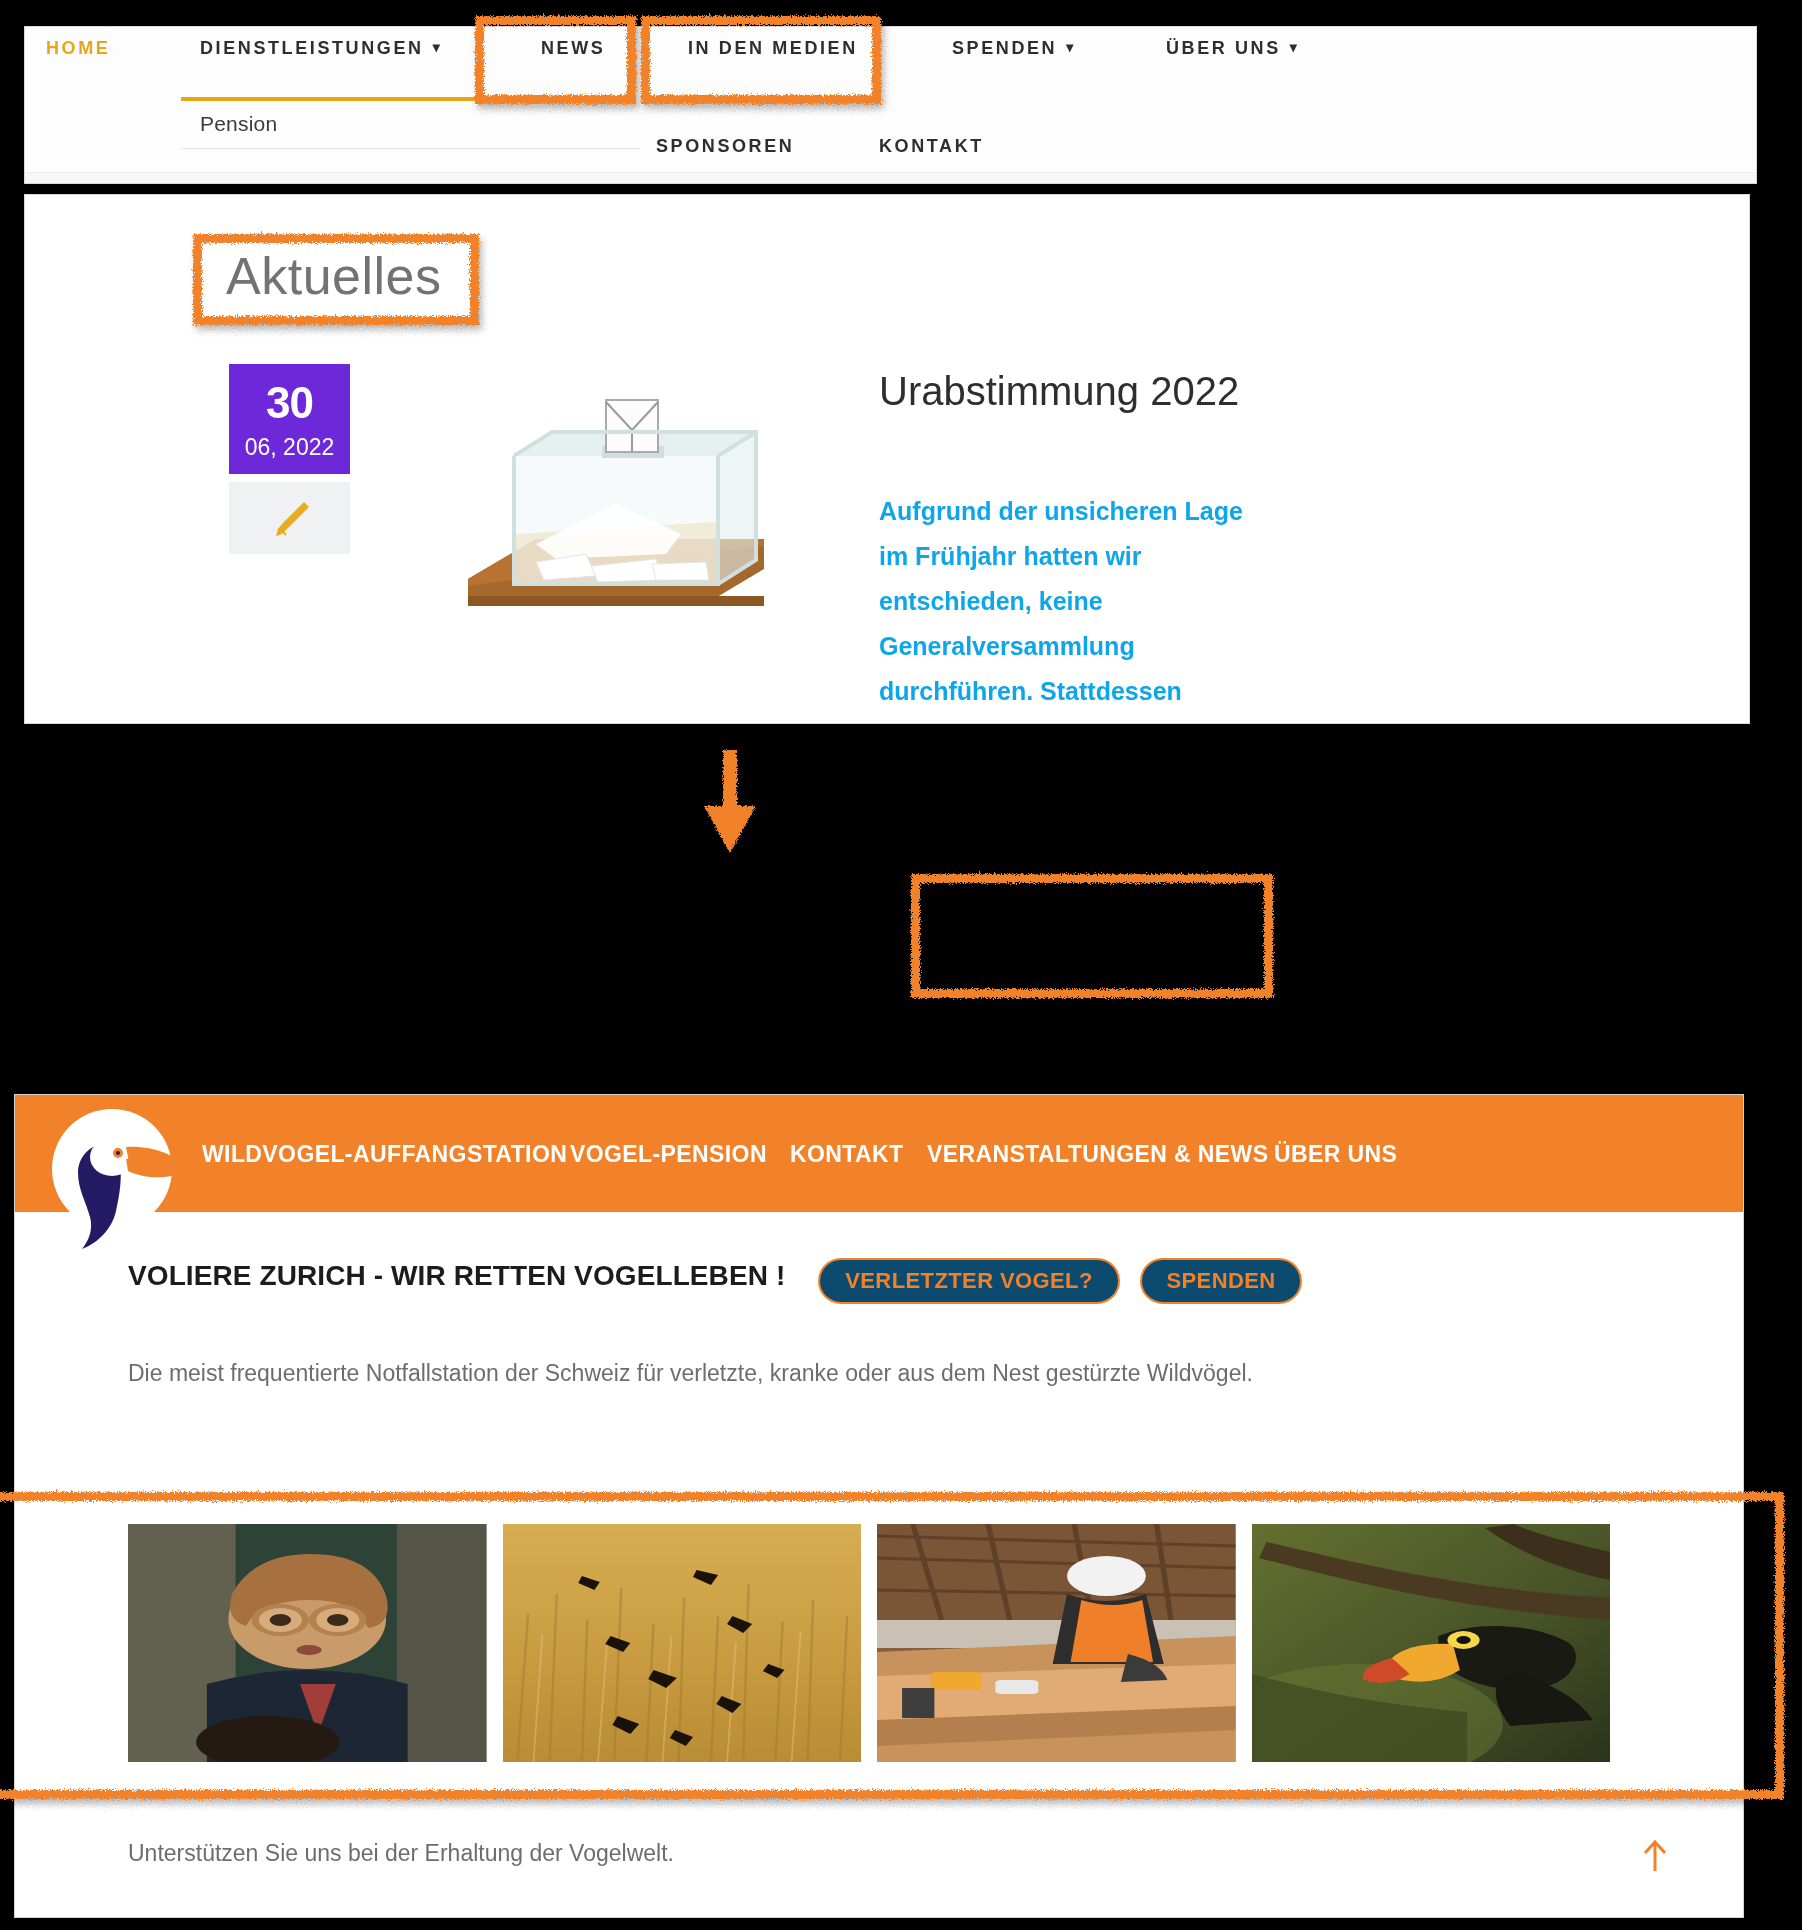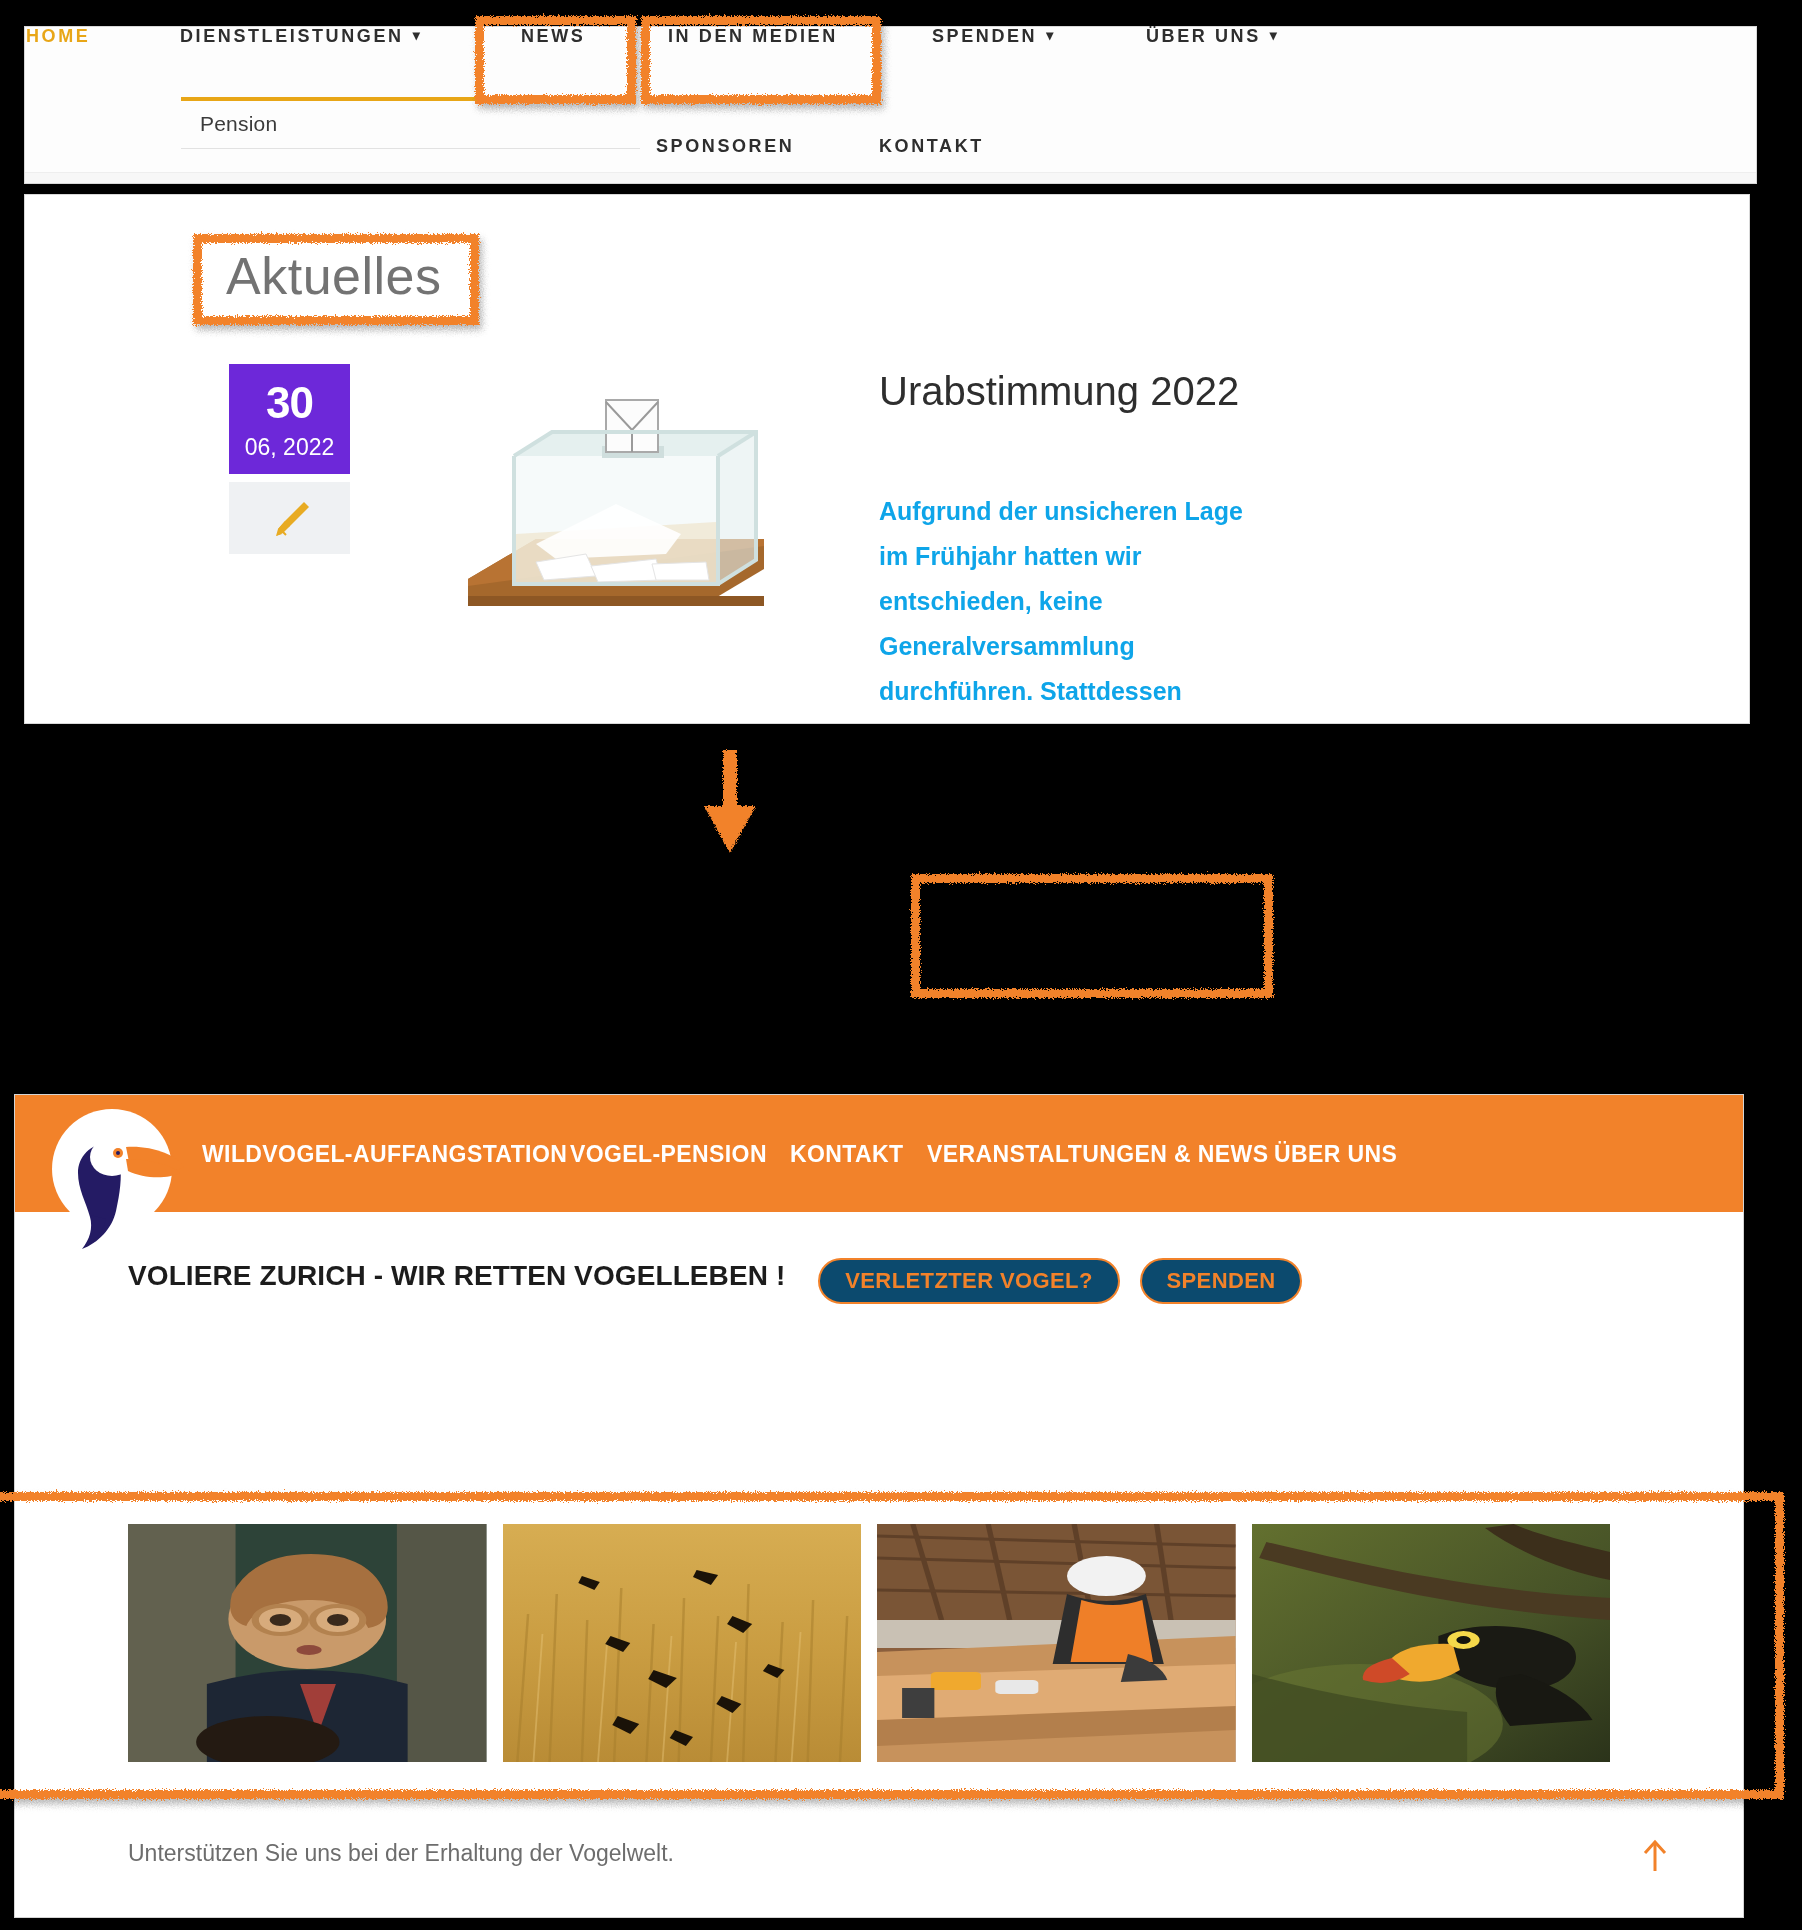--- a/index.html
+++ b/index.html
@@ -5,23 +5,23 @@
   html,body{margin:0;padding:0;background:#000;}
   body{width:1802px;height:1930px;position:relative;overflow:hidden;
        font-family:"Liberation Sans", sans-serif;}
 
   
   .panel{position:absolute;background:#fff;box-sizing:border-box;}
 
   
   #top-nav-panel{left:24px;top:26px;width:1733px;height:158px;
                  border:1px solid #d8d8d8;background:#fdfdfd;}
-  .navitem{position:absolute;top:36px;transform:translateY(-50%);
+  .navitem{position:absolute;top:48px;transform:translateY(-50%);
            font-size:18px;font-weight:700;letter-spacing:2.6px;
-           color:#2e2e2e;white-space:nowrap;}
+           color:#2e2e2e;white-space:nowrap;padding-left:20px;}
   .navitem.home{color:#e8a617;}
   .caret{display:inline-block;margin-left:9px;font-size:14px;font-weight:700;
          position:relative;top:-2px;}
 
   #nav-underline{position:absolute;left:181px;top:97px;width:330px;height:4px;
                  background:#e8a617;}
   #submenu-pension{position:absolute;left:200px;top:112px;font-size:21px;
                    color:#3b3b3b;letter-spacing:0.2px;}
   #submenu-rule{position:absolute;left:181px;top:148px;width:459px;height:1px;
                 background:#e2e2e2;}
@@ -221,20 +221,21 @@
     <circle cx="80" cy="46" r="2" fill="#241b64"></circle>
     <path d="M52 108 C56 118 54 130 46 140 C58 134 66 122 68 112 Z" fill="#241b64"></path>
   </svg>
 </div>
 
 <div id="claim">VOLIERE ZURICH - WIR RETTEN VOGELLEBEN !</div>
 <div class="pill" id="pill-injured">VERLETZTER VOGEL?</div>
 <div class="pill" id="pill-donate">SPENDEN</div>
 
 <div id="lede-pos">
+  <div>Die meist frequentierte Notfallstation der Schweiz für verletzte, kranke oder aus dem Nest gestürzte Wildvögel.</div>
 </div>
 
 <div id="gallery">
   <div class="gimg">
     <svg width="100%" height="238" viewBox="0 0 200 238" preserveAspectRatio="none">
       <rect width="200" height="238" fill="#2d4338"></rect>
       <rect x="0" y="0" width="60" height="238" fill="#8e7a63" opacity="0.55"></rect>
       <rect x="150" y="0" width="50" height="238" fill="#7d6a55" opacity="0.5"></rect>
       <ellipse cx="100" cy="95" rx="44" ry="50" fill="#c99a6a"></ellipse>
       <path d="M58 70 q12 -40 44 -40 q34 0 42 42 q4 28 -10 32 q-8 -30 -34 -28 q-28 2 -34 26 q-12 -6 -8 -32z" fill="#a6703f"></path>

